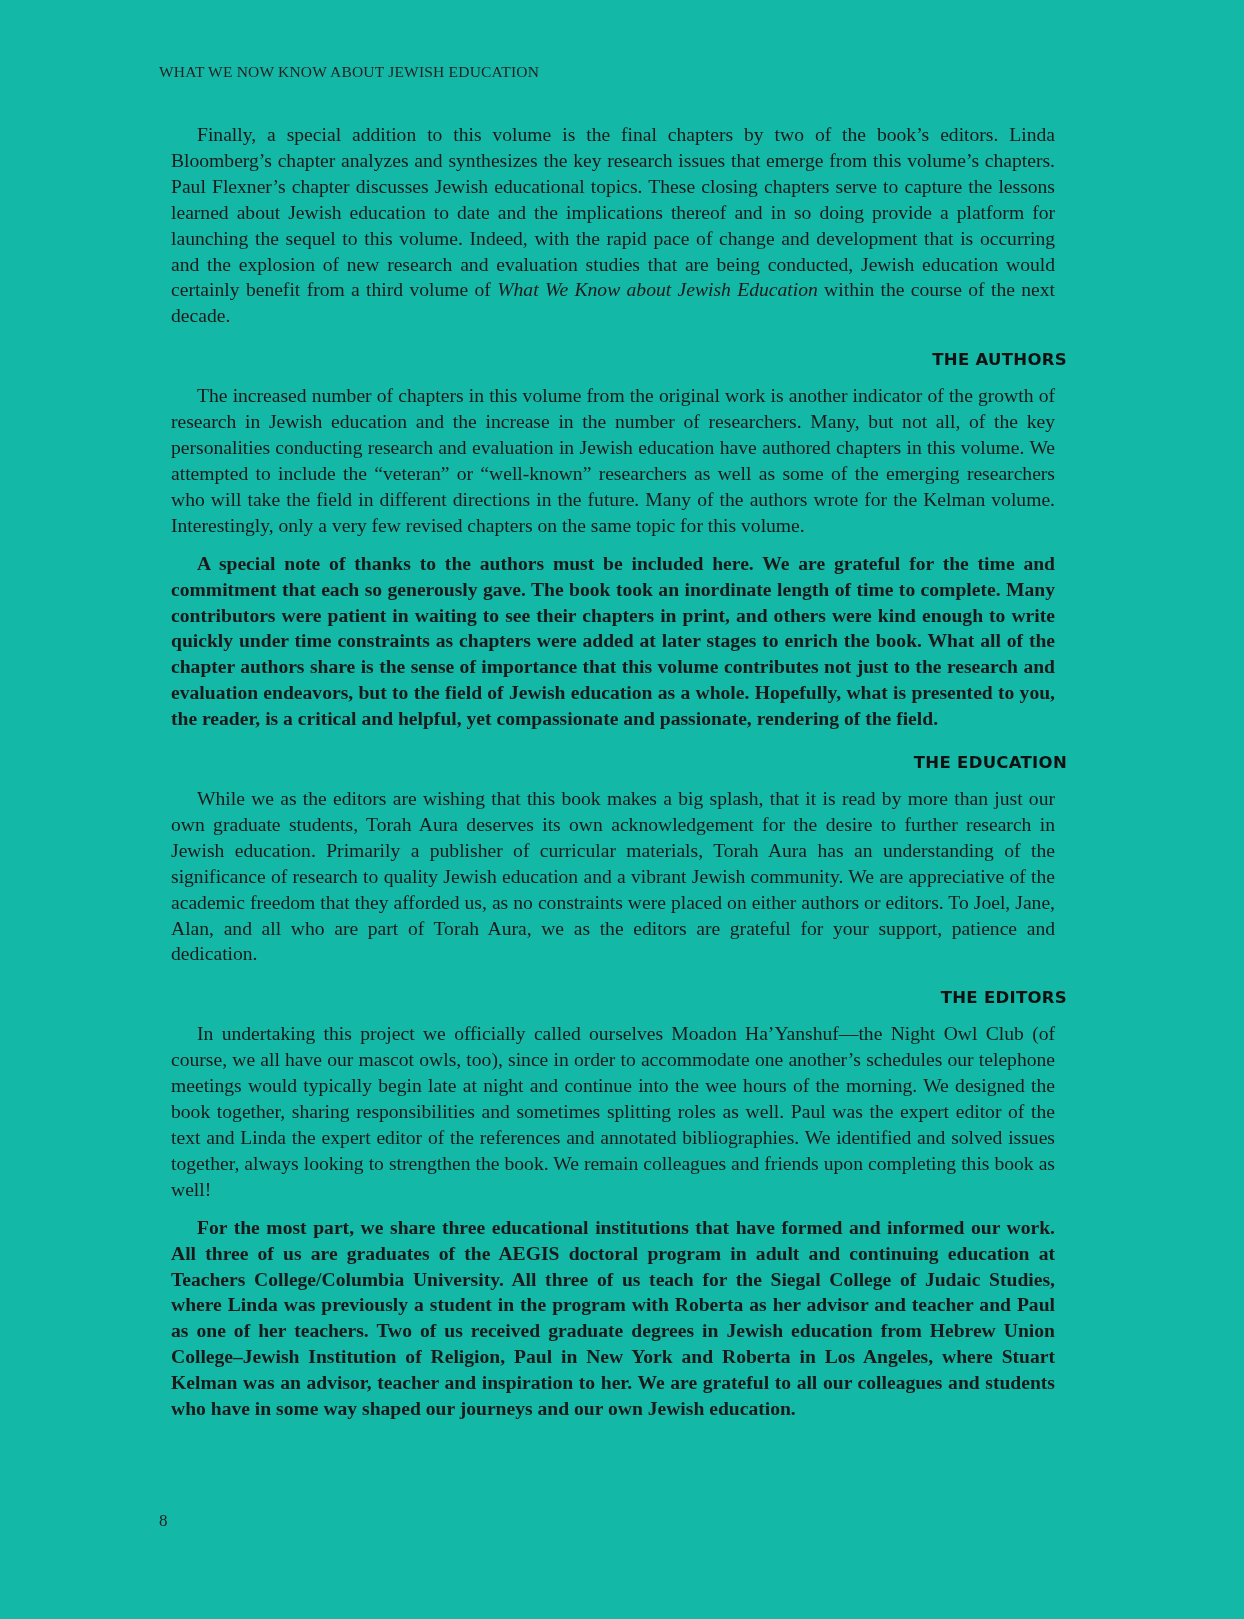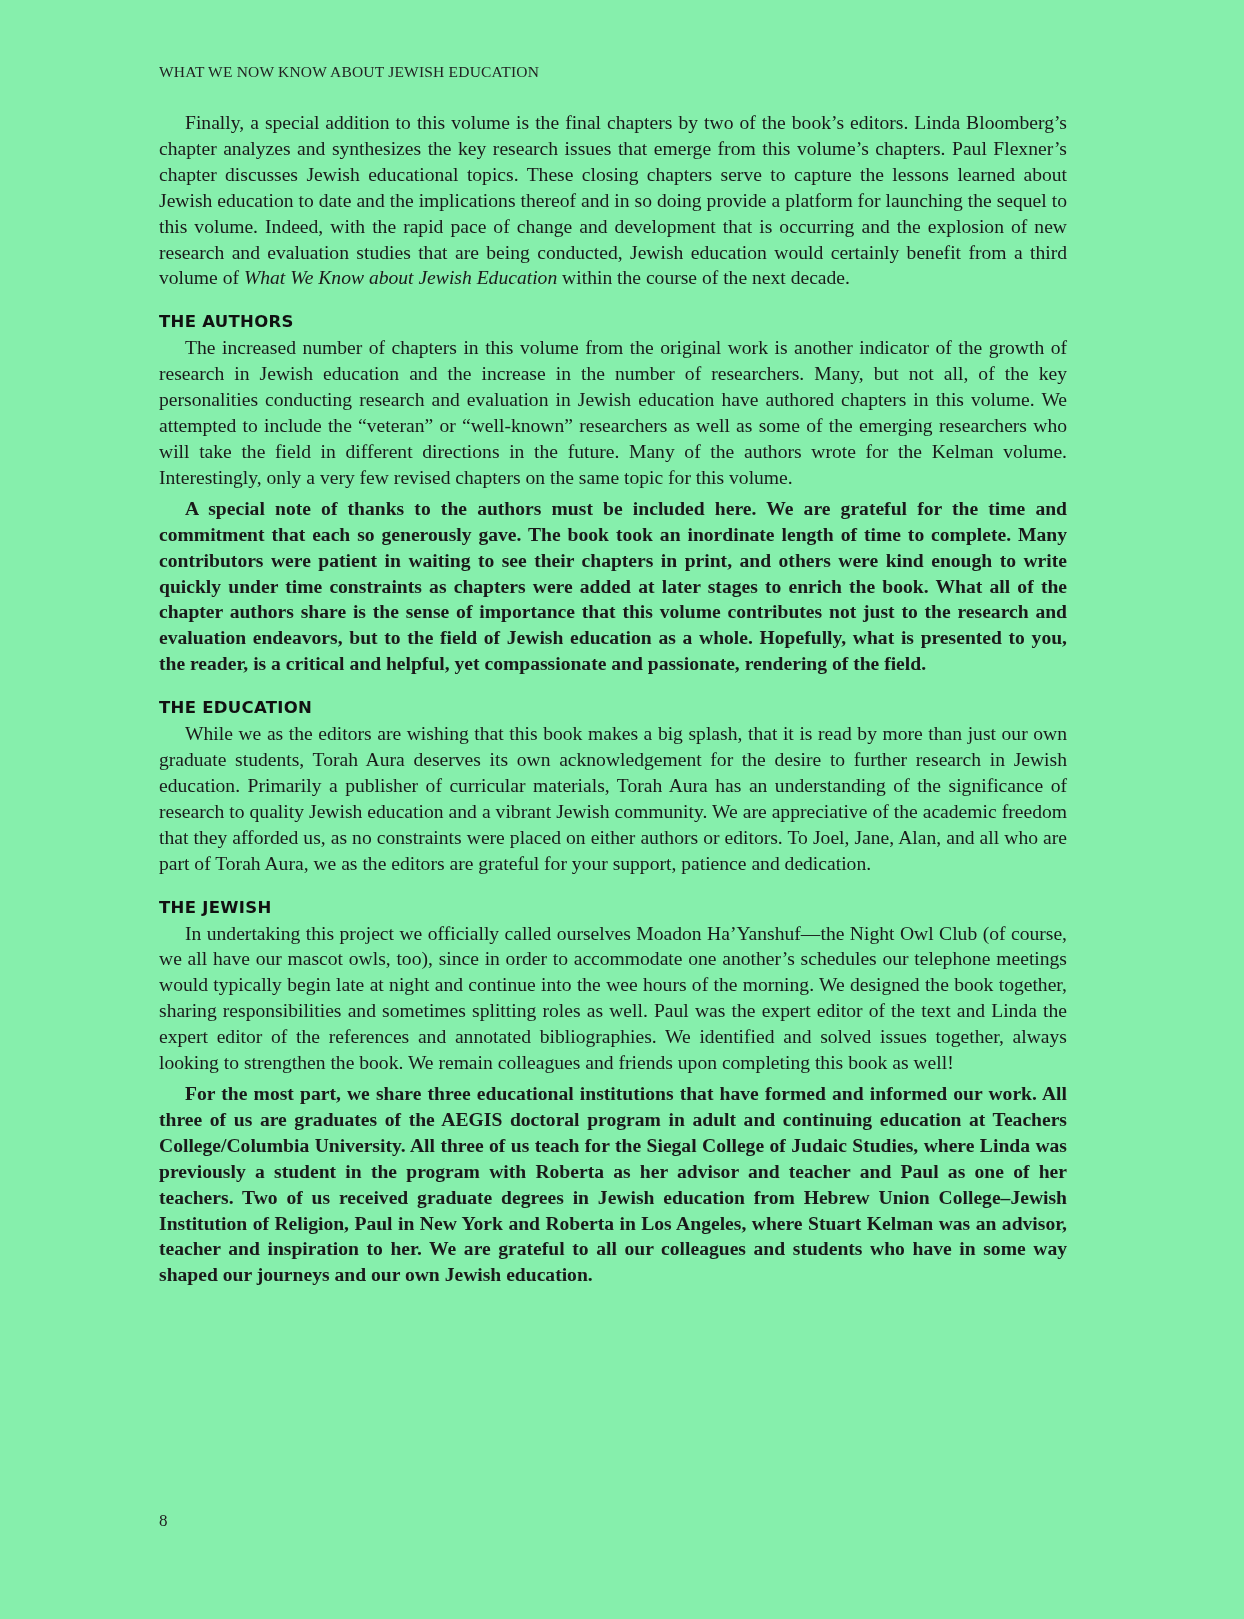--- a/index.html
+++ b/index.html
@@ -1,30 +1,30 @@
 <!DOCTYPE html>
 <html><head>
   <meta charset="utf-8">
   <style>
     html, body { margin: 0; padding: 0; background: #ffffff; }
     body { width: 1244px; height: 1619px; position: relative; overflow: hidden; }
-    .page { position: absolute; left: 0; top: 0; width: 1244px; height: 1619px; background: #86efac; color: #1a1a1a; }
+    .page { position: absolute; left: 0; top: 0; width: 1244px; height: 1619px; background: #14b8a6; color: #1a1a1a; }
     .running-head {
       position: absolute; left: 159px; top: 63px;
       font-family: "Liberation Serif", serif; font-size: 15.5px; letter-spacing: 0.2px; color: #222;
     }
     .body-text {
       position: absolute; left: 159px; top: 110px; width: 908px;
       font-family: "Liberation Serif", serif; font-size: 19.6px; line-height: 25.9px; color: #1a1a1a;
     }
-    .body-text p { margin: 0; text-align: justify; text-indent: 26px; hyphens: auto; }
+    .body-text p { margin: 12px; text-align: justify; text-indent: 26px; hyphens: auto; }
     .body-text p + p { margin-top: 5px; font-weight: bold; }
     .body-text h2 {
       font-family: "DejaVu Sans", sans-serif; font-weight: bold; font-size: 16.5px;
-      letter-spacing: 0.3px; margin: 20px 0 2px 0; color: #111; line-height: 22px;
+      letter-spacing: 0.3px; margin: 20px 0 2px 0; color: #111; line-height: 22px; text-align: right;
     }
     .page-number {
       position: absolute; left: 159px; top: 1511px;
       font-family: "Liberation Serif", serif; font-size: 17px; color: #222;
     }
   </style>
 </head>
 <body>
 
 <div class="page">
@@ -33,19 +33,19 @@
   <div class="body-text">
     <p><span>Finally, a special addition to this volume is the final chapters by two of the book’s editors. Linda Bloomberg’s chapter analyzes and synthesizes the key research issues that emerge from this volume’s chapters. Paul Flexner’s chapter discusses Jewish educational topics. These closing chapters serve to capture the lessons learned about Jewish education to date and the implications thereof and in so doing provide a platform for launching the sequel to this volume. Indeed, with the rapid pace of change and development that is occurring and the explosion of new research and evaluation studies that are being conducted, Jewish education would certainly benefit from a third volume of </span><em>What We Know about Jewish Education</em><span> within the course of the next decade.</span></p>
 
     <h2>THE AUTHORS</h2>
     <p>The increased number of chapters in this volume from the original work is another indicator of the growth of research in Jewish education and the increase in the number of researchers. Many, but not all, of the key personalities conducting research and evaluation in Jewish education have authored chapters in this volume. We attempted to include the “veteran” or “well-known” researchers as well as some of the emerging researchers who will take the field in different directions in the future. Many of the authors wrote for the Kelman volume. Interestingly, only a very few revised chapters on the same topic for this volume.</p>
     <p>A special note of thanks to the authors must be included here. We are grateful for the time and commitment that each so generously gave. The book took an inordinate length of time to complete. Many contributors were patient in waiting to see their chapters in print, and others were kind enough to write quickly under time constraints as chapters were added at later stages to enrich the book. What all of the chapter authors share is the sense of importance that this volume contributes not just to the research and evaluation endeavors, but to the field of Jewish education as a whole. Hopefully, what is presented to you, the reader, is a critical and helpful, yet compassionate and passionate, rendering of the field.</p>
 
     <h2>THE EDUCATION</h2>
     <p>While we as the editors are wishing that this book makes a big splash, that it is read by more than just our own graduate students, Torah Aura deserves its own acknowledgement for the desire to further research in Jewish education. Primarily a publisher of curricular materials, Torah Aura has an understanding of the significance of research to quality Jewish education and a vibrant Jewish community. We are appreciative of the academic freedom that they afforded us, as no constraints were placed on either authors or editors. To Joel, Jane, Alan, and all who are part of Torah Aura, we as the editors are grateful for your support, patience and dedication.</p>
 
-    <h2>THE JEWISH</h2>
+    <h2>THE EDITORS</h2>
     <p>In undertaking this project we officially called ourselves Moadon Ha’Yanshuf—the Night Owl Club (of course, we all have our mascot owls, too), since in order to accommodate one another’s schedules our telephone meetings would typically begin late at night and continue into the wee hours of the morning. We designed the book together, sharing responsibilities and sometimes splitting roles as well. Paul was the expert editor of the text and Linda the expert editor of the references and annotated bibliographies. We identified and solved issues together, always looking to strengthen the book. We remain colleagues and friends upon completing this book as well!</p>
     <p>For the most part, we share three educational institutions that have formed and informed our work. All three of us are graduates of the AEGIS doctoral program in adult and continuing education at Teachers College/Columbia University. All three of us teach for the Siegal College of Judaic Studies, where Linda was previously a student in the program with Roberta as her advisor and teacher and Paul as one of her teachers. Two of us received graduate degrees in Jewish education from Hebrew Union College–Jewish Institution of Religion, Paul in New York and Roberta in Los Angeles, where Stuart Kelman was an advisor, teacher and inspiration to her. We are grateful to all our colleagues and students who have in some way shaped our journeys and our own Jewish education.</p>
   </div>
 
   <div class="page-number">8</div>
 </div>
 
 </body></html>

